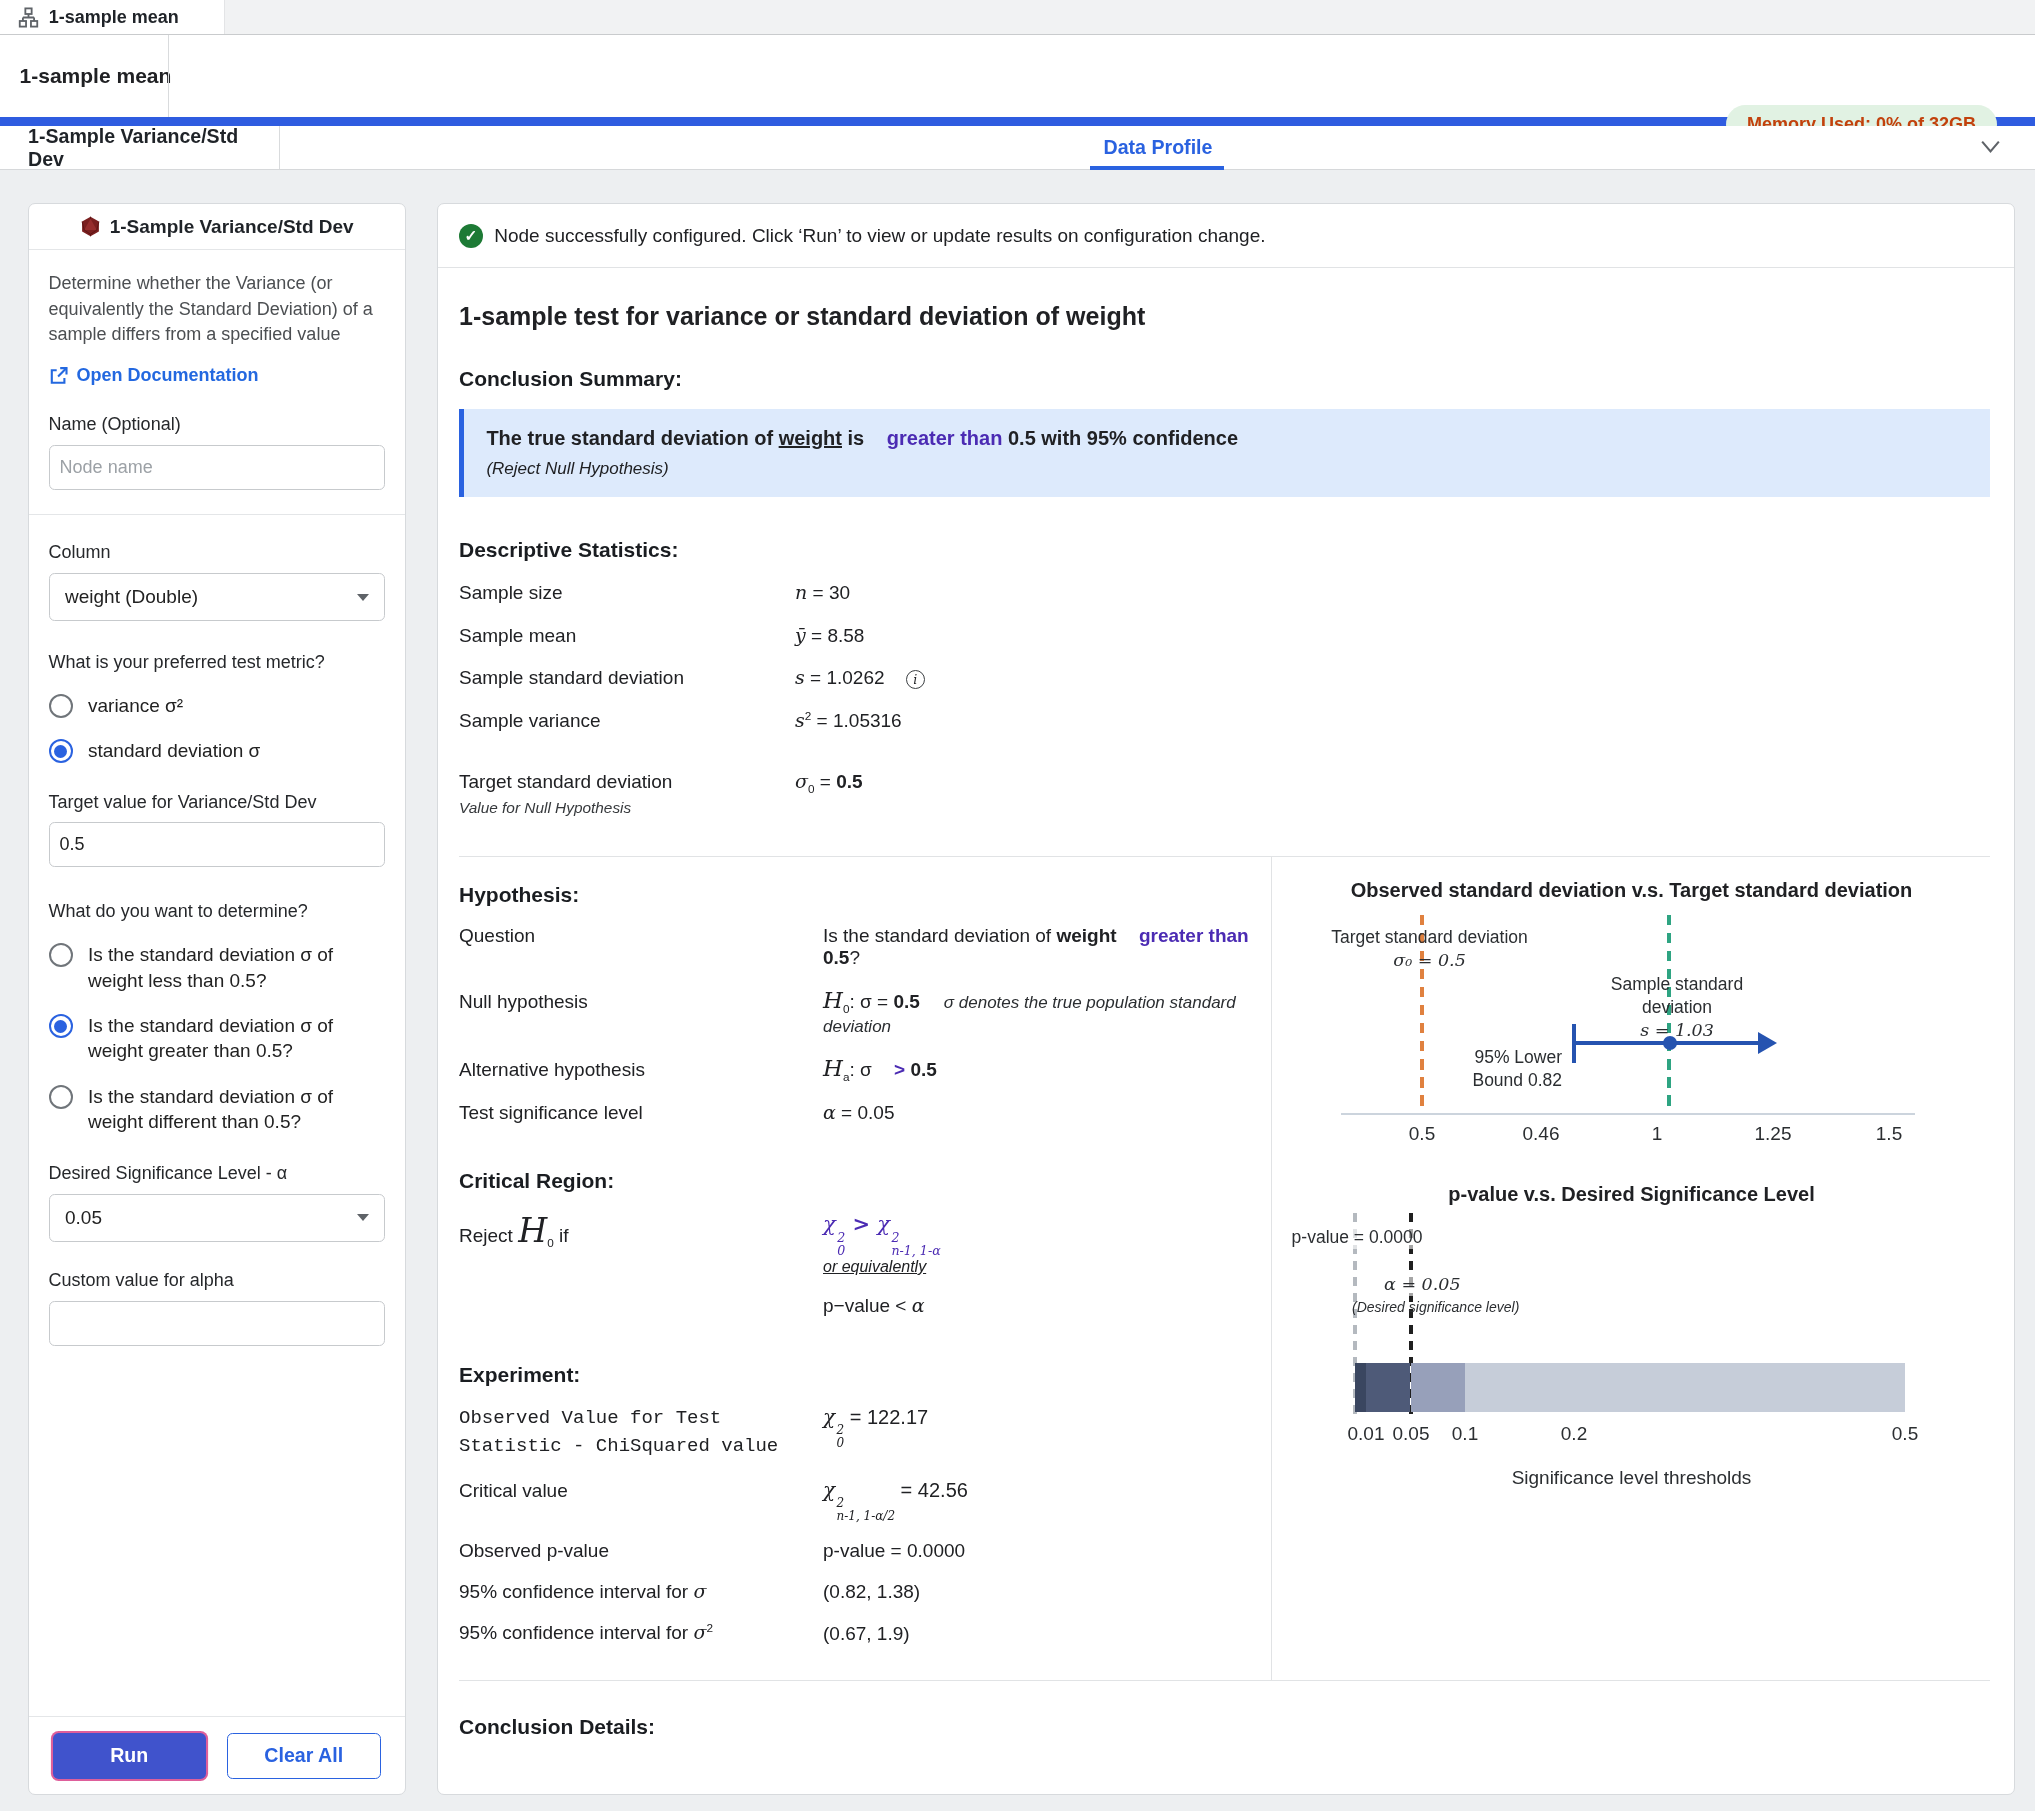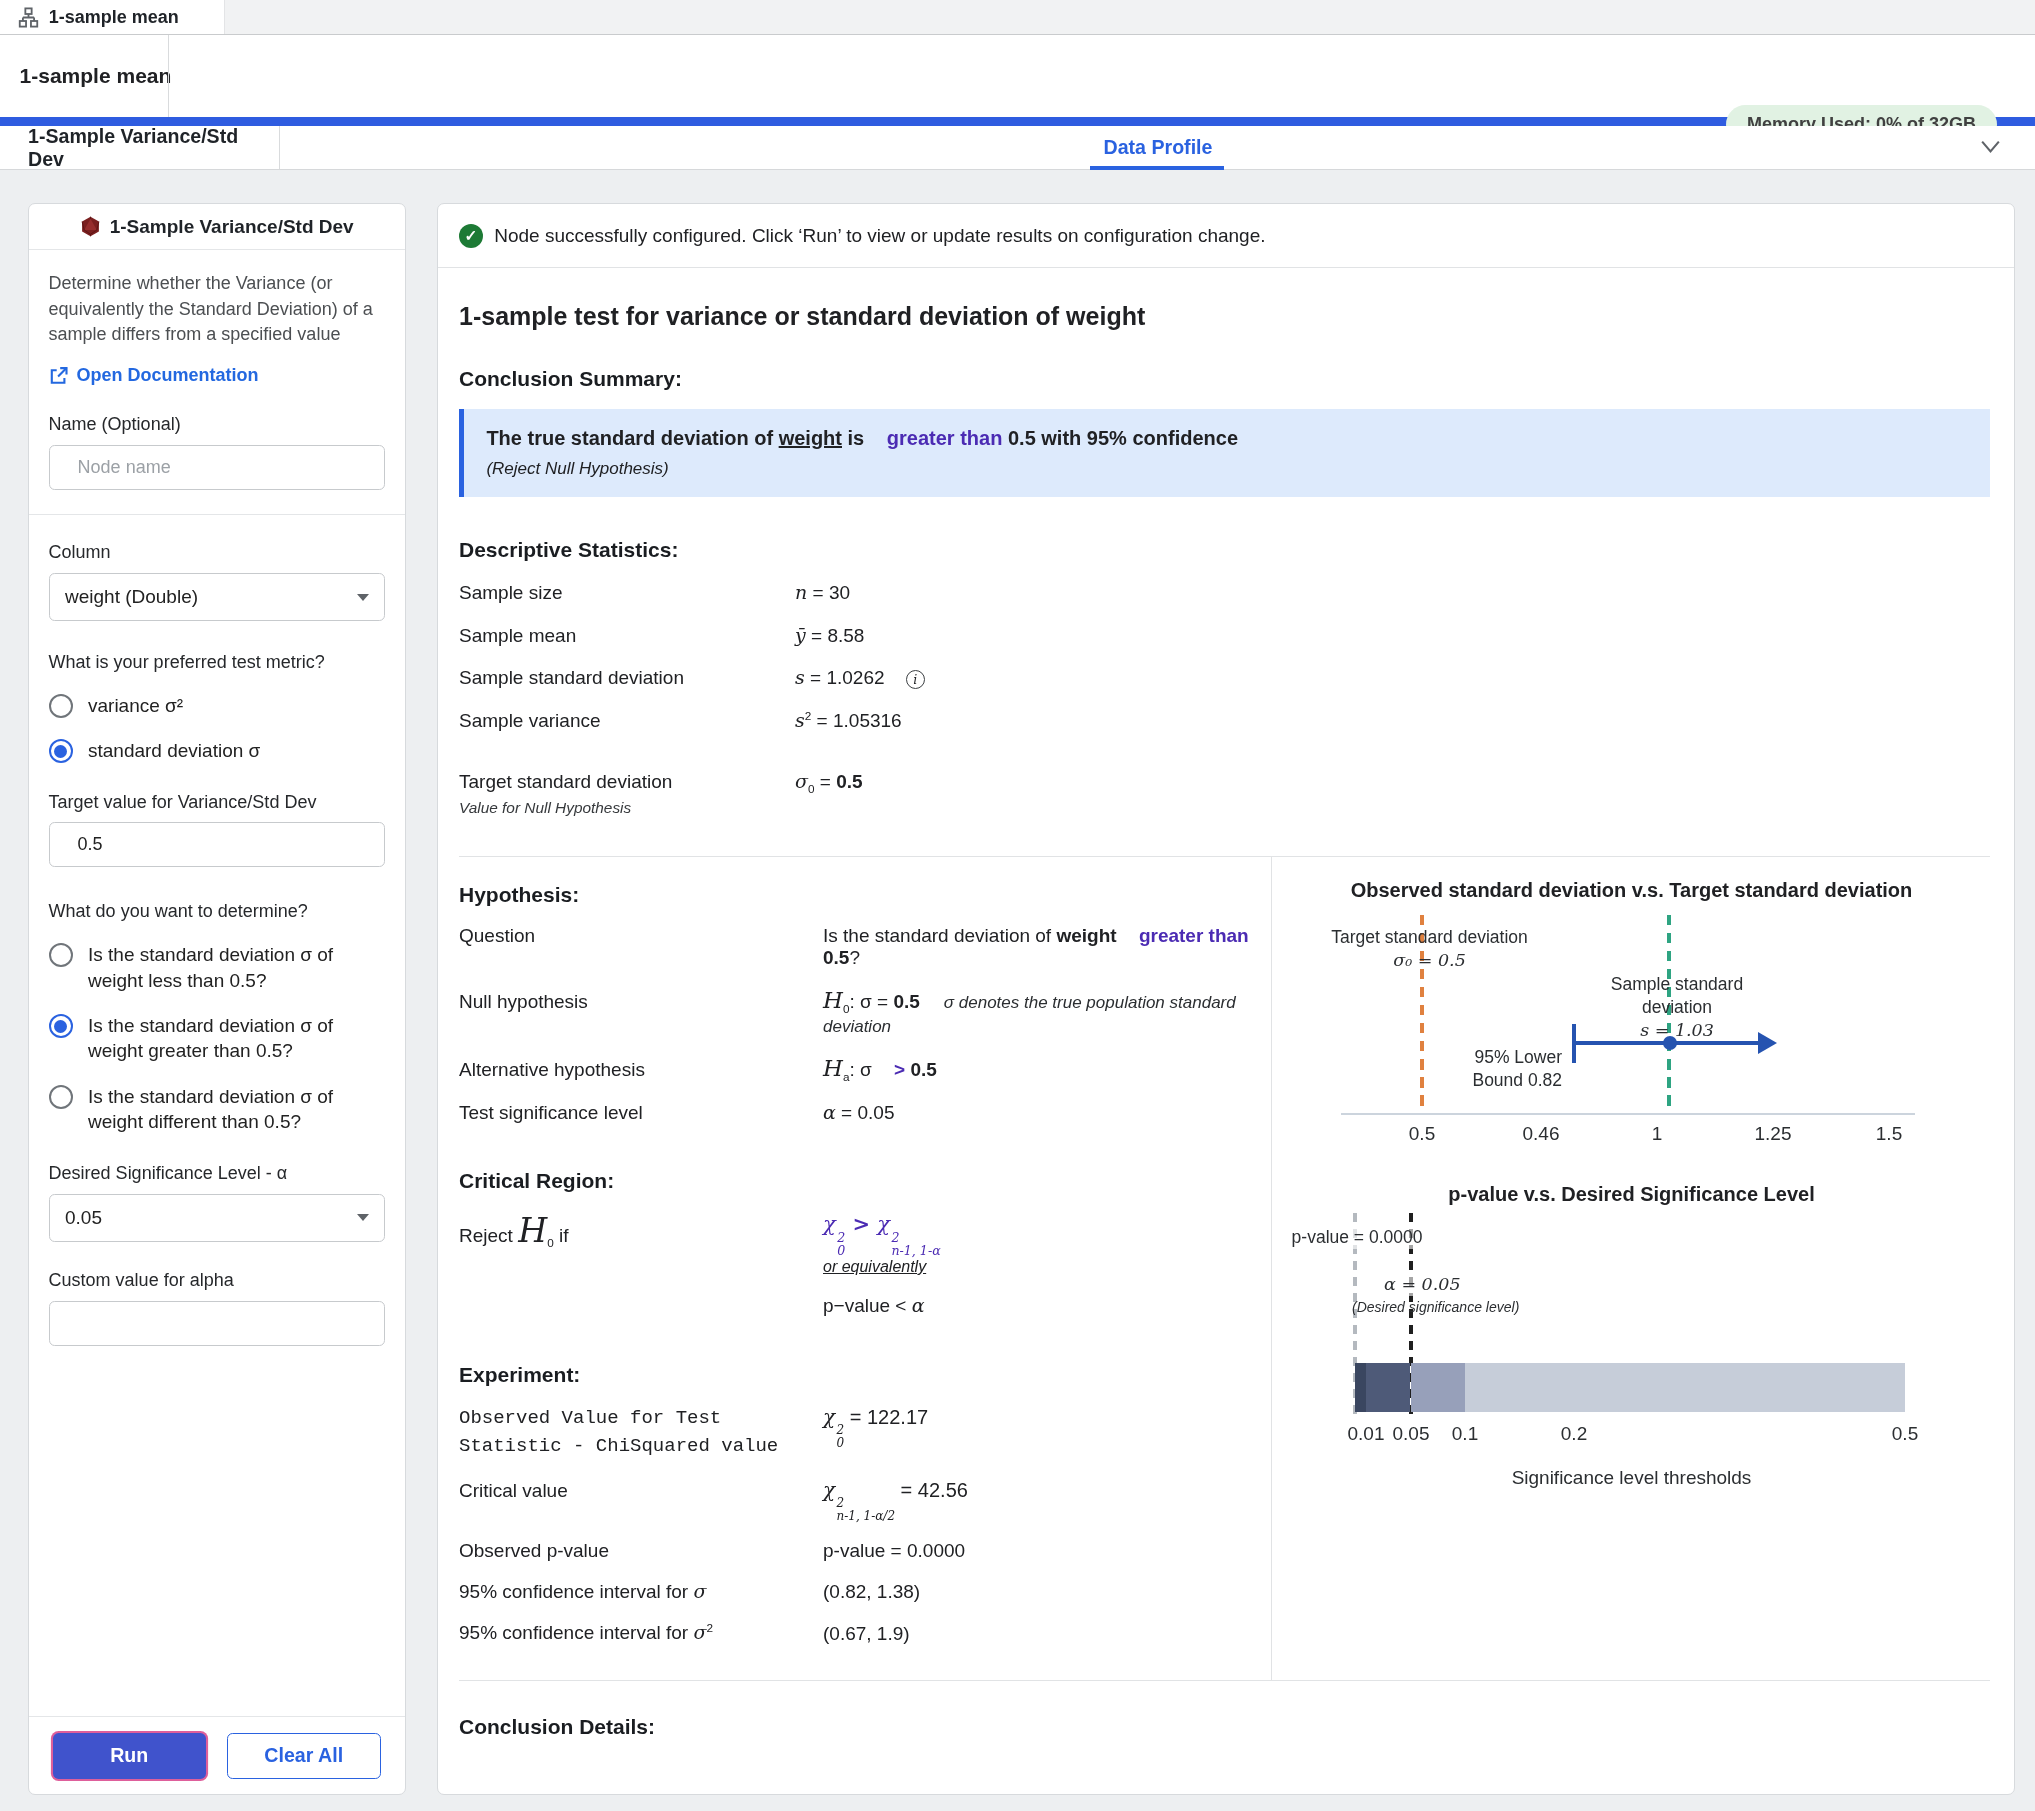--- a/index.html
+++ b/index.html
@@ -12,21 +12,21 @@
   
   .browser-bar{height:34px;background:#f1f2f3;border-bottom:1.4px solid #c9cbcd;display:flex;}
   .browser-tab{width:225px;background:#fff;display:flex;align-items:center;gap:9.8px;
     padding-left:18px;font-size:18px;font-weight:700;color:#1f2328;box-sizing:border-box;
     border-right:0.7px solid #e3e4e6;}
   
   .toolbar{height:82px;background:#fff;position:relative;display:flex;align-items:center;}
   .toolbar-title{font-size:21px;font-weight:700;padding-left:19.6px;}
   .toolbar-divider{position:absolute;left:168px;top:0;bottom:0;width:0.7px;background:#d9dbdd;}
   .memory-badge{position:absolute;right:38px;top:70px;height:39px;display:flex;align-items:center;
-    background:#e1f2e3;color:#404040;font-size:18px;font-weight:700;padding:0 21px;border-radius:21px;}
+    background:#e1f2e3;color:#c2410c;font-size:18px;font-weight:700;padding:0 21px;border-radius:21px;}
   .blue-bar{height:9px;background:#2f5ce0;}
   
   .tabs-row{height:43px;background:#fff;border-bottom:1.4px solid #d6d8da;position:relative;}
   .left-tab{position:absolute;left:0;top:0;bottom:0;width:280px;border-right:0.7px solid #d9dbdd;
     display:flex;align-items:center;padding-left:28px;font-size:19.6px;font-weight:700;color:#1f2328;box-sizing:border-box;}
   .center-tab{position:absolute;left:1088px;top:0;bottom:0;width:140px;display:flex;align-items:center;
     justify-content:center;color:#2a62e0;font-size:19.6px;font-weight:700;}
   .center-tab-underline{position:absolute;left:1090px;bottom:-1.4px;width:134px;height:4.2px;background:#2a62e0;}
   .chevron-wrap{position:absolute;right:32px;top:9.8px;}
   
@@ -35,21 +35,21 @@
   .main{left:437px;top:203px;width:1578px;height:1592px;overflow:hidden;}
   
   .side-header{height:45px;display:flex;align-items:center;justify-content:center;gap:8.4px;
     border-bottom:0.7px solid #e4e6e8;font-size:19px;font-weight:700;color:#1f2328;}
   .side-body{padding:17px 19.6px 0;}
   .side-desc{font-size:18px;line-height:1.42;color:#4c4f52;margin:4.2px 0 0;}
   .doc-link{display:flex;align-items:center;gap:8.4px;color:#2368e0;font-size:18px;font-weight:700;
     margin-top:17px;cursor:pointer;}
   .field-label{display:block;font-size:18px;color:#26282b;margin:28px 0 9.8px;}
   .text-input{width:100%;height:45px;border:1px solid #c7cacd;border-radius:5.6px;font-size:18px;
-    padding:0 28px;color:#222;box-sizing:border-box;font-family:"Liberation Sans",sans-serif;background:#fff;}
+    padding:0 10px;color:#222;box-sizing:border-box;font-family:"Liberation Sans",sans-serif;background:#fff;}
   .text-input::placeholder{color:#9ca1a6;}
   .section-divider{height:0.7px;background:#e4e6e8;margin:24px -19.6px 0;}
   .select{height:46px;border:1px solid #c7cacd;border-radius:5.6px;display:flex;align-items:center;
     justify-content:space-between;padding:0 15.4px;font-size:19px;color:#222;cursor:pointer;background:#fff;}
   .caret{width:0;height:0;border-left:6.3px solid transparent;border-right:6.3px solid transparent;
     border-top:7.7px solid #5f6368;}
   .radio-row{display:flex;align-items:flex-start;gap:15.4px;margin-top:19.6px;font-size:19px;color:#222;
     line-height:1.35;cursor:pointer;}
   .radio{width:24px;height:24px;border-radius:50%;border:2.1px solid #70757a;flex:none;box-sizing:border-box;
     margin-top:1.4px;position:relative;background:#fff;}

